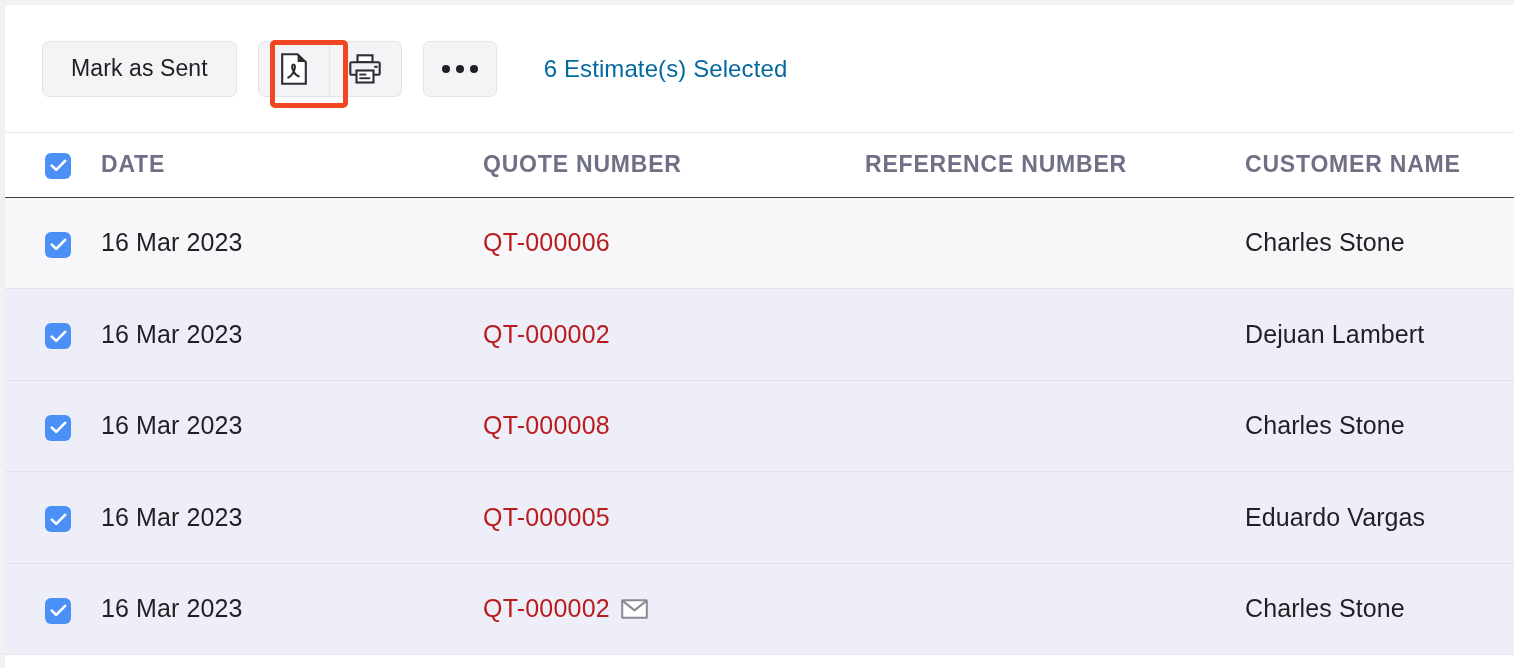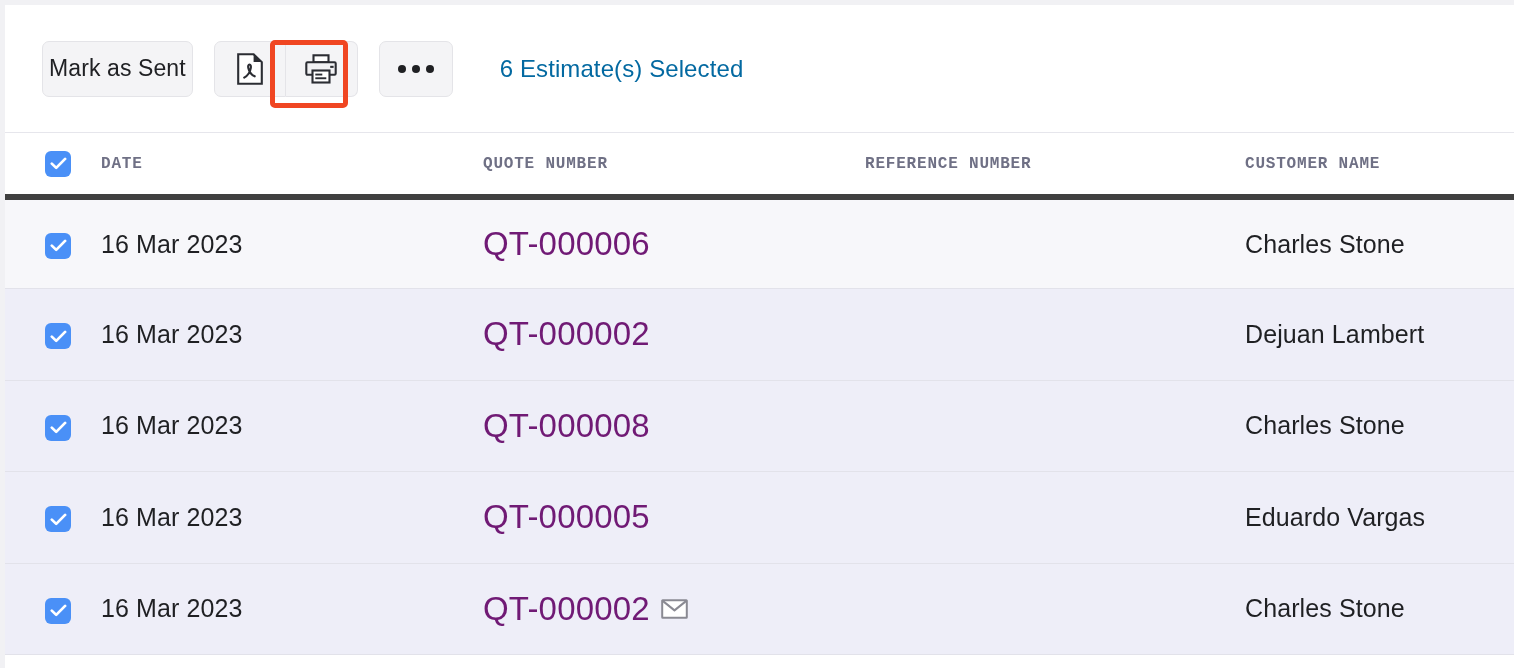--- a/index.html
+++ b/index.html
@@ -43,21 +43,21 @@
     box-sizing: border-box;
     background: #f4f4f6;
     border: 1px solid #e4e4e8;
     border-radius: 7px;
     color: #202124;
     font-size: 23px;
     font-family: "Liberation Sans", sans-serif;
     display: inline-flex;
     align-items: center;
     justify-content: center;
-    padding: 0 6px;
+    padding: 0 28px;
     cursor: pointer;
     white-space: nowrap;
     letter-spacing: 0.1px;
   }
 
   .btn-icon-group {
     display: inline-flex;
     align-items: center;
     margin-left: 21px;
   }
@@ -135,48 +135,47 @@
   .col-date  { width: 382px; }
   .col-quote { width: 382px; }
   .col-ref   { width: 380px; }
   .col-cust  { width: auto; }
 
   thead tr {
     height: 64px;
     background: #ffffff;
   }
   thead th {
-    font-size: 16px;
+    font-size: 23px;
     font-weight: bold;
     color: #6f7085;
     letter-spacing: 0.8px;
     text-transform: uppercase;
-    border-bottom: 6px solid #404040;
-    font-family: Liberation Mono, monospace;
+    border-bottom: 1px solid #404040;
   }
 
   tbody tr {
     height: 91.5px;
     border-bottom: 1px solid #e2e2ea;
   }
   tbody tr.row-first { background: #f7f7fa; }
   tbody tr.row-sel   { background: #eeeef8; }
 
   tbody td {
     font-size: 25px;
     color: #1f2023;
     letter-spacing: 0.1px;
   }
 
   td.cell-check, th.cell-check { padding-left: 40px; }
   td.cell-date,  th.cell-date  { padding-left: 0px; }
 
   .link {
-    color: #701a75;
-    font-size: 33px;
+    color: #b91c1c;
+    font-size: 25px;
     text-decoration: none;
     cursor: pointer;
     letter-spacing: 0.2px;
   }
 
   .quote-wrap {
     display: inline-flex;
     align-items: center;
     gap: 11px;
   }

